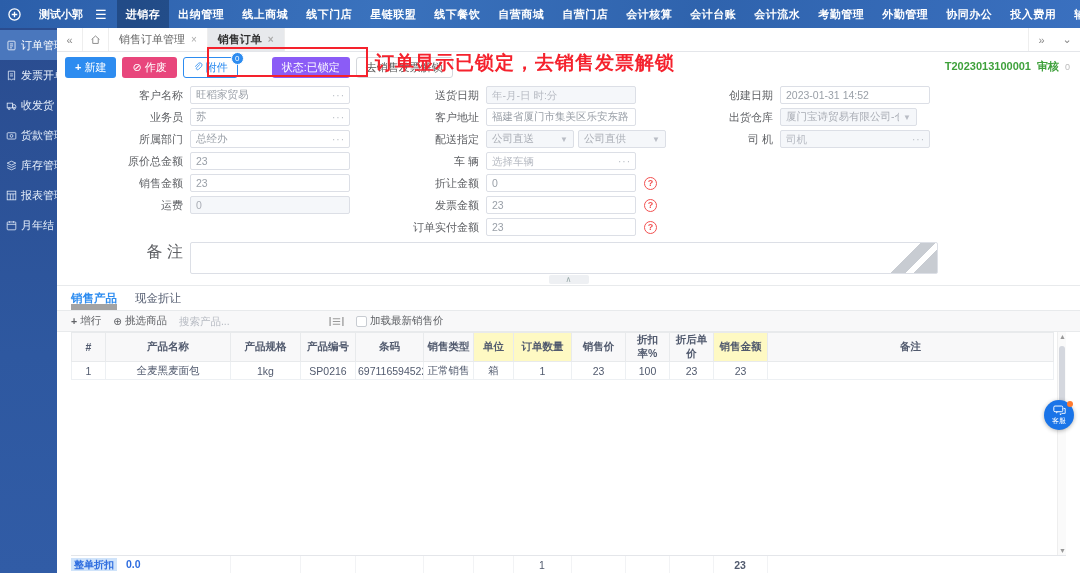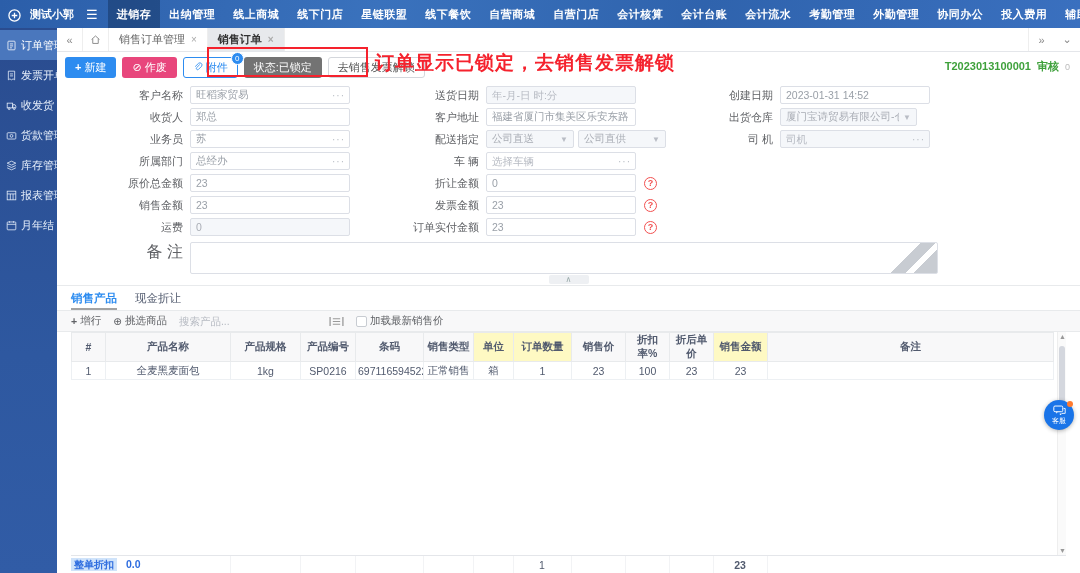--- a/index.html
+++ b/index.html
@@ -3,21 +3,21 @@
 <meta charset="utf-8">
 <style>
   * { margin:0; padding:0; box-sizing:border-box; }
   html,body { width:1080px; height:573px; overflow:hidden;
     font-family:"Liberation Sans","DejaVu Sans",sans-serif; background:#fff; position:relative; }
 
   
   .topbar { height:28px; display:flex; align-items:center; color:#fff;
     background:linear-gradient(100deg,#2b5ea9 0%,#3a72bd 35%,#2f63ad 65%,#3a70bf 100%);
     font-size:11px; padding:0 8px; white-space:nowrap; }
-  .topbar .logo-wrap { display:flex; align-items:flex-end; gap:9px; font-weight:bold; margin-right:12px; }
+  .topbar .logo-wrap { display:flex; align-items:center; gap:18px; font-weight:bold; margin-right:12px; }
   .topbar .menu-burger { margin-right:10px; font-size:13px; cursor:pointer; }
   .top-item { padding:0 9px; height:28px; line-height:28px; cursor:pointer; font-weight:bold; letter-spacing:.5px; }
   .top-item.active { background:rgba(10,30,60,.35); }
   .topbar .spacer { flex:1; }
 
   
   .app { display:flex; height:545px; }
   .sidebar { width:57px; background:linear-gradient(180deg,#2a4c8f,#2e58a0 60%,#315ca6);
     color:#e8f0fb; font-size:11px; flex-shrink:0; padding-top:2px; }
   .side-item { height:30px; display:flex; align-items:center; gap:4px; padding-left:6px; cursor:pointer; white-space:nowrap; }
@@ -36,21 +36,21 @@
 
   
   .content { flex:1; display:flex; flex-direction:column; position:relative; min-height:0; }
   .toolbar { height:28px; display:flex; align-items:center; gap:6px; padding:4px 8px 2px 8px; }
   .btn { height:21px; border-radius:3px; font-size:11px; padding:0 9px; display:inline-flex; align-items:center; gap:3px; cursor:pointer; border:1px solid transparent; }
   .btn-blue { background:#2d8cf0; color:#fff; }
   .btn-pink { background:#e8467c; color:#fff; }
   .btn-outline { background:#fff; border-color:#2d8cf0; color:#2d8cf0; position:relative; }
   .badge { position:absolute; top:-6px; right:-7px; background:#2d8cf0; color:#fff; font-size:8px;
     min-width:13px; height:13px; border-radius:7px; display:flex; align-items:center; justify-content:center; border:1px solid #fff; }
-  .btn-gray { background:#737373; color:#fff; cursor:default; }
+  .btn-gray { background:#8b5cf6; color:#fff; cursor:default;margin-left:28px; }
   .btn-white { background:#fff; border-color:#d4d7dc; color:#555; }
   .order-no { position:absolute; right:10px; top:7px; color:#3fa13c; font-weight:bold; font-size:11px; display:flex; gap:6px; align-items:baseline; }
   .order-no .mini { color:#bbb; font-weight:normal; font-size:9px; }
 
   
   .anno-box { position:absolute; left:150px; top:-5px; width:161px; height:30px; border:2px solid #f5222d; z-index:5; pointer-events:none; }
   .anno-text { position:absolute; left:318px; top:-2px; color:#f5222d; font-size:19px; font-weight:bold; z-index:5; pointer-events:none; letter-spacing:1px; }
 
   
   .form { display:flex; padding:6px 0 0 0; position:relative; font-size:11px; color:#606266; }
@@ -80,21 +80,21 @@
     background:linear-gradient(135deg,transparent 0%,transparent 94%,#c8ccd2 94%,#c8ccd2 96%,transparent 96%,transparent 97%,#c8ccd2 97%); }
 
   .collapse-strip { height:11px; display:flex; justify-content:center; align-items:center; }
   .collapse-tab { width:40px; height:9px; background:#eef0f3; border-radius:2px; color:#9aa; font-size:8px;
     display:flex; align-items:center; justify-content:center; line-height:1; cursor:pointer; }
 
   
   .detail { flex:1; display:flex; flex-direction:column; border-top:1px solid #e8eaec; min-height:0; position:relative; }
   .dtabs { display:flex; gap:18px; padding:5px 14px 0 14px; font-size:11.5px; height:24px; }
   .dtab { padding-bottom:5px; cursor:pointer; color:#515a6e; }
-  .dtab.active { color:#2d8cf0; font-weight:bold; border-bottom:2px solid #a3a3a3; }
+  .dtab.active { color:#2d8cf0; font-weight:bold; border-bottom:6px solid #a3a3a3; }
   .dtoolbar { height:22px; background:#f8f8f9; border-top:1px solid #e8eaec; border-bottom:1px solid #e8eaec;
     display:flex; align-items:center; gap:12px; padding:0 14px; font-size:10.5px; color:#606266; }
   .dtool { display:inline-flex; align-items:center; gap:3px; cursor:pointer; }
   .dsearch { border:none; background:transparent; font-size:10.5px; width:110px; outline:none; color:#666; font-family:inherit; }
   .dsearch::placeholder { color:#b6bac2; }
   .chk { width:11px; height:11px; border:1px solid #c8ccd2; border-radius:2px; background:#fff; display:inline-block; cursor:pointer; }
   .listico { display:inline-flex; margin-left:28px; cursor:pointer; }
 
   .dtable-wrap { flex:1; overflow:hidden; margin:0 14px; position:relative; min-height:0; }
   table.grid { border-collapse:collapse; width:calc(100% - 12px); font-size:10.5px; table-layout:fixed; }
@@ -267,24 +267,20 @@
       </div>
 
       <div class="form">
         <div class="fcol c1">
           <div class="frow">
               <span class="flabel">客户名称</span>
             <span class="inwrap">
                 <input class="fin" value="旺稻家贸易" style="">
                 <span class="dots">···</span>
               </span>
-            </div>
-          <div class="frow">
-              <span class="flabel">收货人</span>
-            <input class="fin" value="郑总" style="">
             </div>
           <div class="frow">
               <span class="flabel">业务员</span>
             <span class="inwrap">
                 <input class="fin" value="苏" style="">
                 <span class="dots">···</span>
               </span>
             </div>
           <div class="frow">
               <span class="flabel">所属部门</span>

